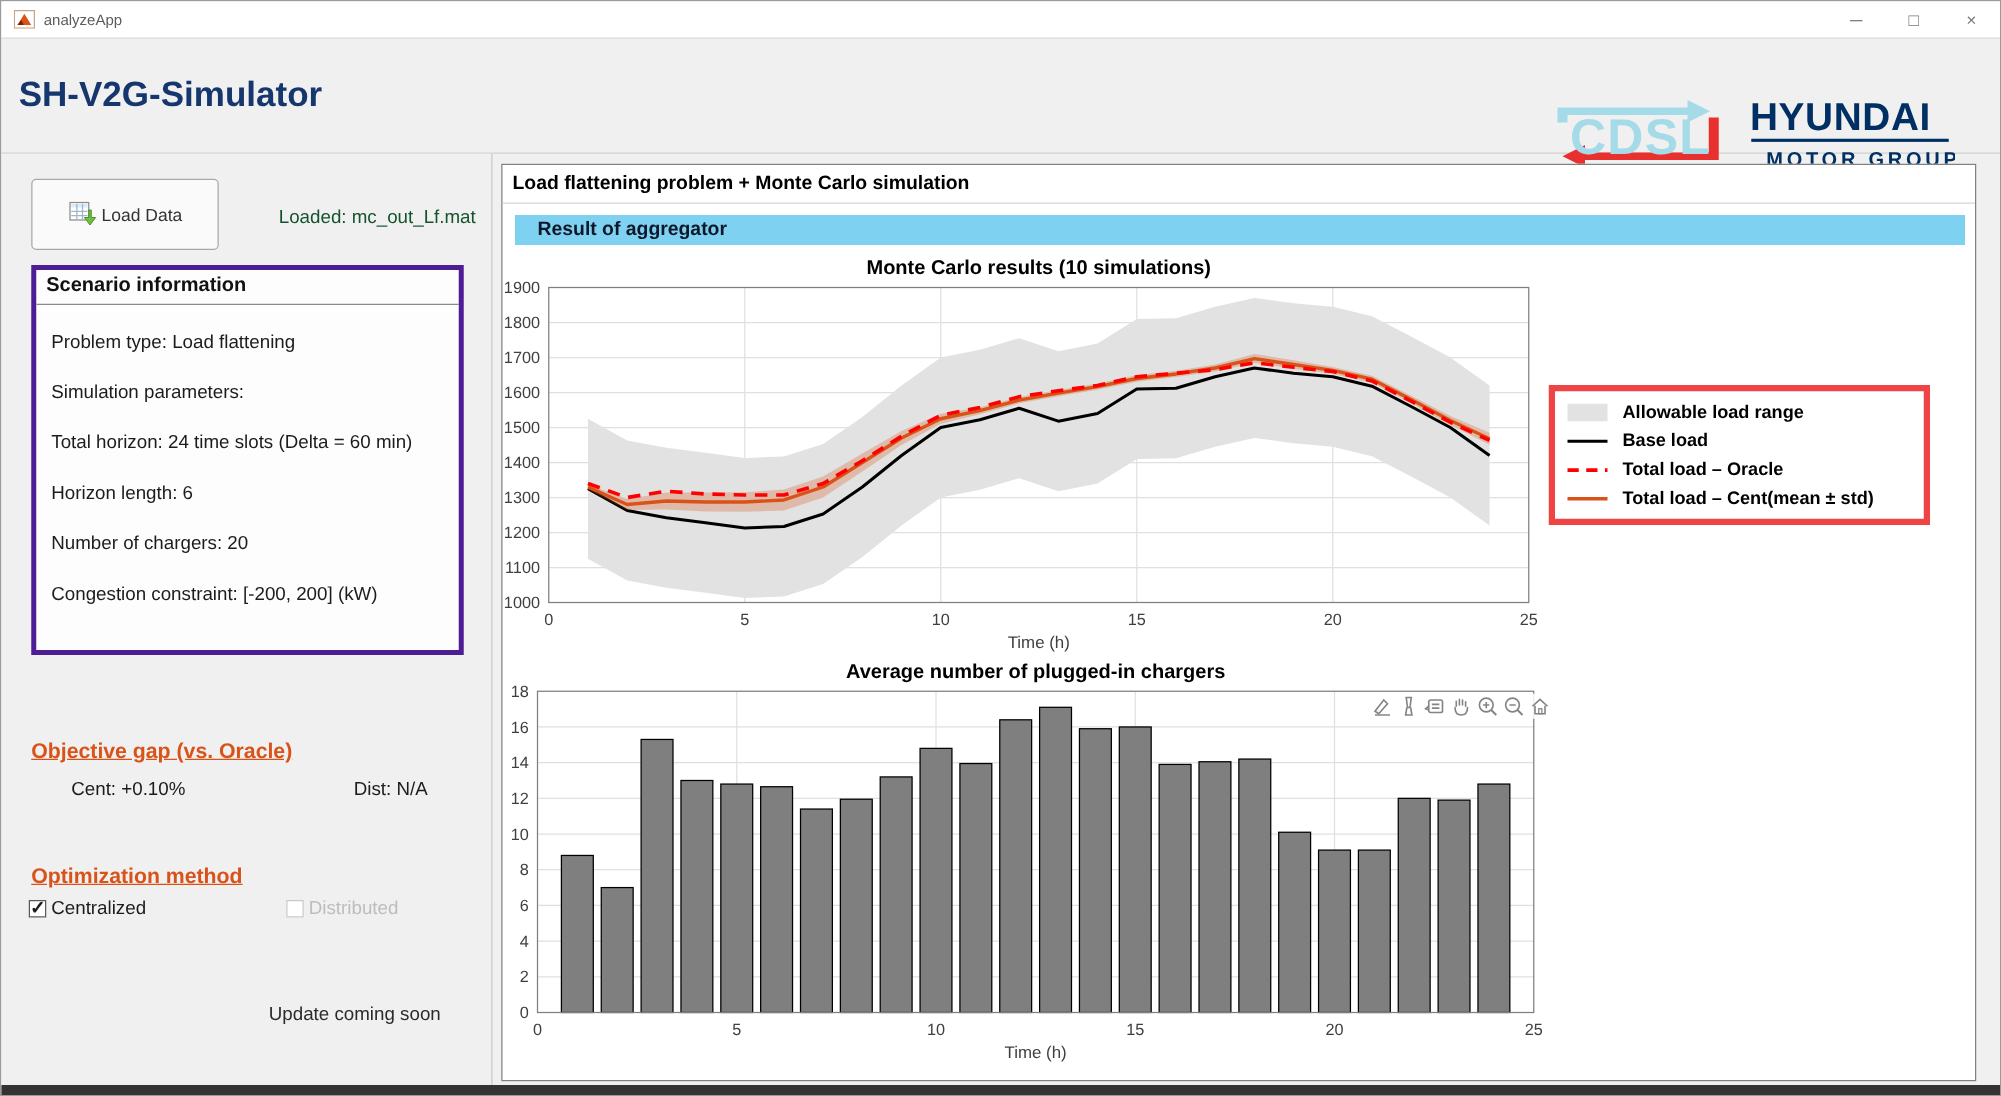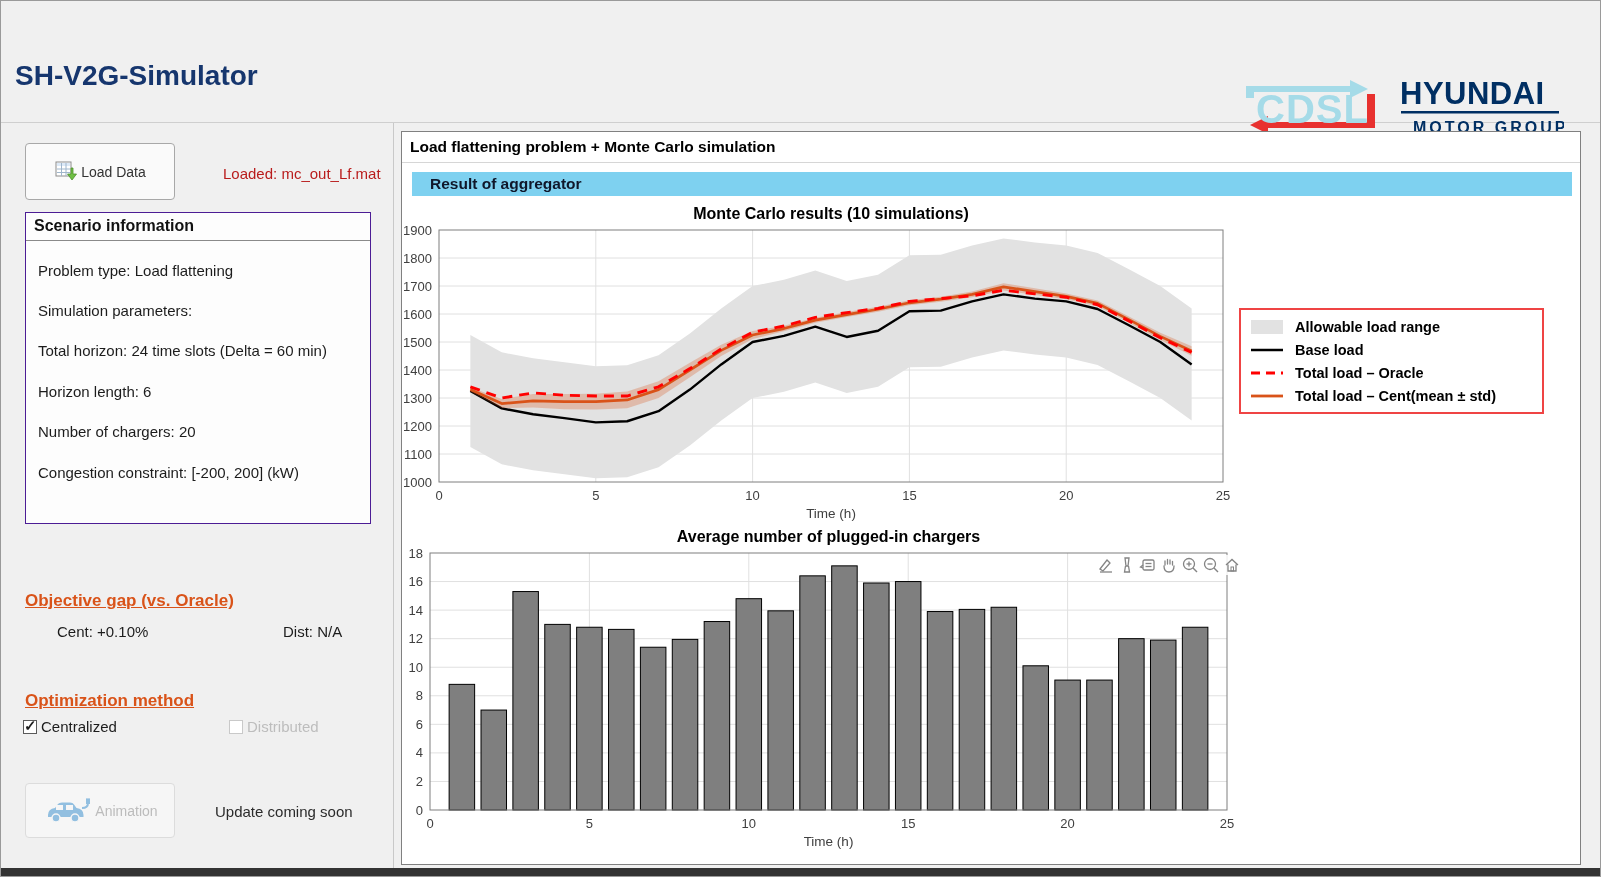--- a/index.html
+++ b/index.html
@@ -19,23 +19,23 @@
   .app-title{position:absolute;left:14px;top:28px;font-size:28px;font-weight:bold;color:#16366e;}
   
   .leftpanel{position:absolute;left:0;top:122px;width:393px;height:748px;background:#f0f0f0;
              border-right:1px solid #c9c9c9;}
   .btn{position:absolute;background:#fafafa;border:1px solid #a8a8a8;border-radius:4px;
        display:flex;flex-direction:row;align-items:center;justify-content:center;gap:3px;}
   #load-btn{left:24px;top:20px;width:150px;height:57px;}
   #load-btn .lbl{font-size:14px;color:#333;}
   #anim-btn{left:24px;top:660px;width:150px;height:55px;border-color:#dcdcdc;background:#f6f6f6;}
   #anim-btn .lbl{font-size:14px;color:#bcbcbc;}
-  .loaded{position:absolute;left:222px;top:42px;font-size:15px;color:#b91c1c;}
+  .loaded{position:absolute;left:222px;top:42px;font-size:15px;color:#14532d;}
   .scenario{position:absolute;left:24px;top:89px;width:346px;height:312px;background:#fdfdfd;
-            border:1px solid #4c1d95;}
+            border:4px solid #4c1d95;}
   .scenario-title{font-size:16px;font-weight:bold;color:#111;padding:4px 8px 5px 8px;
                   border-bottom:1px solid #8a8a8a;}
   .scenario-body{padding:9px 6px 0 12px;}
   .scen-line{font-size:15px;color:#1c1c1c;height:40.4px;display:flex;align-items:center;}
   .orange-h{position:absolute;font-size:17px;font-weight:bold;color:#d95319;text-decoration:underline;}
   .gap-val{position:absolute;font-size:15px;color:#1c1c1c;}
   .cb-row{position:absolute;display:flex;align-items:center;gap:4px;font-size:15px;}
   .cb-box{width:14px;height:14px;background:#fff;border:1px solid #5a5a5a;position:relative;}
   .cb-box.checked::after{content:"✓";position:absolute;left:0px;top:-4px;font-size:15px;
                          font-weight:bold;color:#1c1c1c;}
@@ -49,35 +49,46 @@
   .panel-title{font-size:15.5px;font-weight:bold;color:#000;padding:6px 0 6px 8px;
                border-bottom:1px solid #d6d6d6;}
   .banner{position:absolute;left:10px;top:40px;width:1160px;height:24px;background:#7ed1f0;
           font-size:15.5px;font-weight:bold;color:#0f172a;line-height:24px;padding-left:18px;}
   svg text.tick{font-family:"Liberation Sans",sans-serif;font-size:13px;fill:#404040;}
   svg text.axlabel{font-family:"Liberation Sans",sans-serif;font-size:13.5px;fill:#404040;}
   svg text.ctitle{font-family:"Liberation Sans",sans-serif;font-size:16px;font-weight:bold;fill:#000;}
   #mc-svg{position:absolute;left:0px;top:66px;}
   #bar-svg{position:absolute;left:0px;top:396px;}
   .legend{position:absolute;left:837px;top:176px;width:305px;background:#fff;
-          border:2px solid #ef4444;padding:5px 8px;}
+          border:5px solid #ef4444;padding:5px 8px;}
   .legend-row{display:flex;align-items:center;gap:8px;height:23px;}
   .legend-row .txt{font-size:14.5px;font-weight:bold;color:#000;white-space:nowrap;}
   .axtoolbar{position:absolute;left:693px;top:423px;display:flex;gap:3px;background:rgba(255,255,255,.85);
              padding:1px 2px;}
   .axtoolbar svg{display:block;}
   
   .bottomstrip{position:absolute;left:0;bottom:0;width:100%;height:8px;background:#333;}
   .logo-box{position:absolute;top:44px;}
 </style>
 </head>
 <body>
 
 <div id="app">
 
+  <div class="titlebar">
+    <svg class="tb-icon" viewBox="0 0 17 15">
+      <rect x="0.5" y="0.5" width="16" height="14" fill="#fff" stroke="#c4a48a"></rect>
+      <polygon points="3,12 8.5,3 14,12" fill="#d95319"></polygon>
+      <polygon points="3,12 6,8 8,12" fill="#7a1f00"></polygon>
+    </svg>
+    <span class="tb-title">analyzeApp</span>
+    <div class="tb-btn">─</div>
+    <div class="tb-btn">□</div>
+    <div class="tb-btn">×</div>
+  </div>
 
   <div class="header">
     <div class="app-title">SH-V2G-Simulator</div>
 
     <svg class="logo-box" style="left:1231px;" width="157" height="64" viewBox="0 0 157 64">
       <path d="M14,22 L14,10 L118,10 L118,4 L136,13 L118,22 L118,16 L22,16 L22,22 Z" fill="#a5dbe8"></path>
       <path d="M143,18 L143,52 L36,52 L36,58 L18,49 L36,40 L36,46 L135,46 L135,18 Z" fill="#e8312f"></path>
       <text x="24" y="47" font-family="Liberation Sans, sans-serif" font-size="40" font-weight="bold" fill="#a5dbe8" letter-spacing="1">CDSL</text>
     </svg>
 
@@ -125,34 +136,20 @@
 
     <div class="cb-row" style="left:22px;top:595px;">
       <span class="cb-box checked"></span>
       <span class="cb-lbl">Centralized</span>
     </div>
     <div class="cb-row" style="left:228px;top:595px;">
       <span class="cb-box disabled"></span>
       <span class="cb-lbl disabled">Distributed</span>
     </div>
 
-    <div class="btn" id="anim-btn">
-      <svg width="50" height="26" viewBox="0 0 50 26">
-        <path d="M6,17 q0,-6 7,-7 l3,-4 q1,-1.5 4,-1.5 l8,0 q3,0 4,2 l2.5,3.5 q7,1 7,7 l0,2 -35.5,0 z" fill="#92bfe0"></path>
-        <rect x="14" y="7" width="7" height="5" fill="#f6f6f6"></rect>
-        <rect x="24" y="7" width="7" height="5" fill="#f6f6f6"></rect>
-        <circle cx="14" cy="20" r="4" fill="#92bfe0" stroke="#f6f6f6" stroke-width="1.5"></circle>
-        <circle cx="33" cy="20" r="4" fill="#92bfe0" stroke="#f6f6f6" stroke-width="1.5"></circle>
-        <path d="M40,10 q6,0 6,-5" fill="none" stroke="#92bfe0" stroke-width="2"></path>
-        <rect x="44" y="1" width="4" height="5" fill="#92bfe0"></rect>
-        <line x1="45" y1="0" x2="45" y2="2" stroke="#92bfe0" stroke-width="1.2"></line>
-        <line x1="47" y1="0" x2="47" y2="2" stroke="#92bfe0" stroke-width="1.2"></line>
-      </svg>
-      <span class="lbl">Animation</span>
-    </div>
     <div class="update-note">Update coming soon</div>
   </div>
 
   <div class="rightpanel">
     <div class="panel-title">Load flattening problem + Monte Carlo simulation</div>
     <div class="banner">Result of aggregator</div>
 
     <svg id="mc-svg" width="1180" height="330">
         <rect x="37" y="32" width="784" height="252" fill="#ffffff"></rect>
         <line x1="193.8" y1="32" x2="193.8" y2="284" stroke="#e0e0e0"></line>

